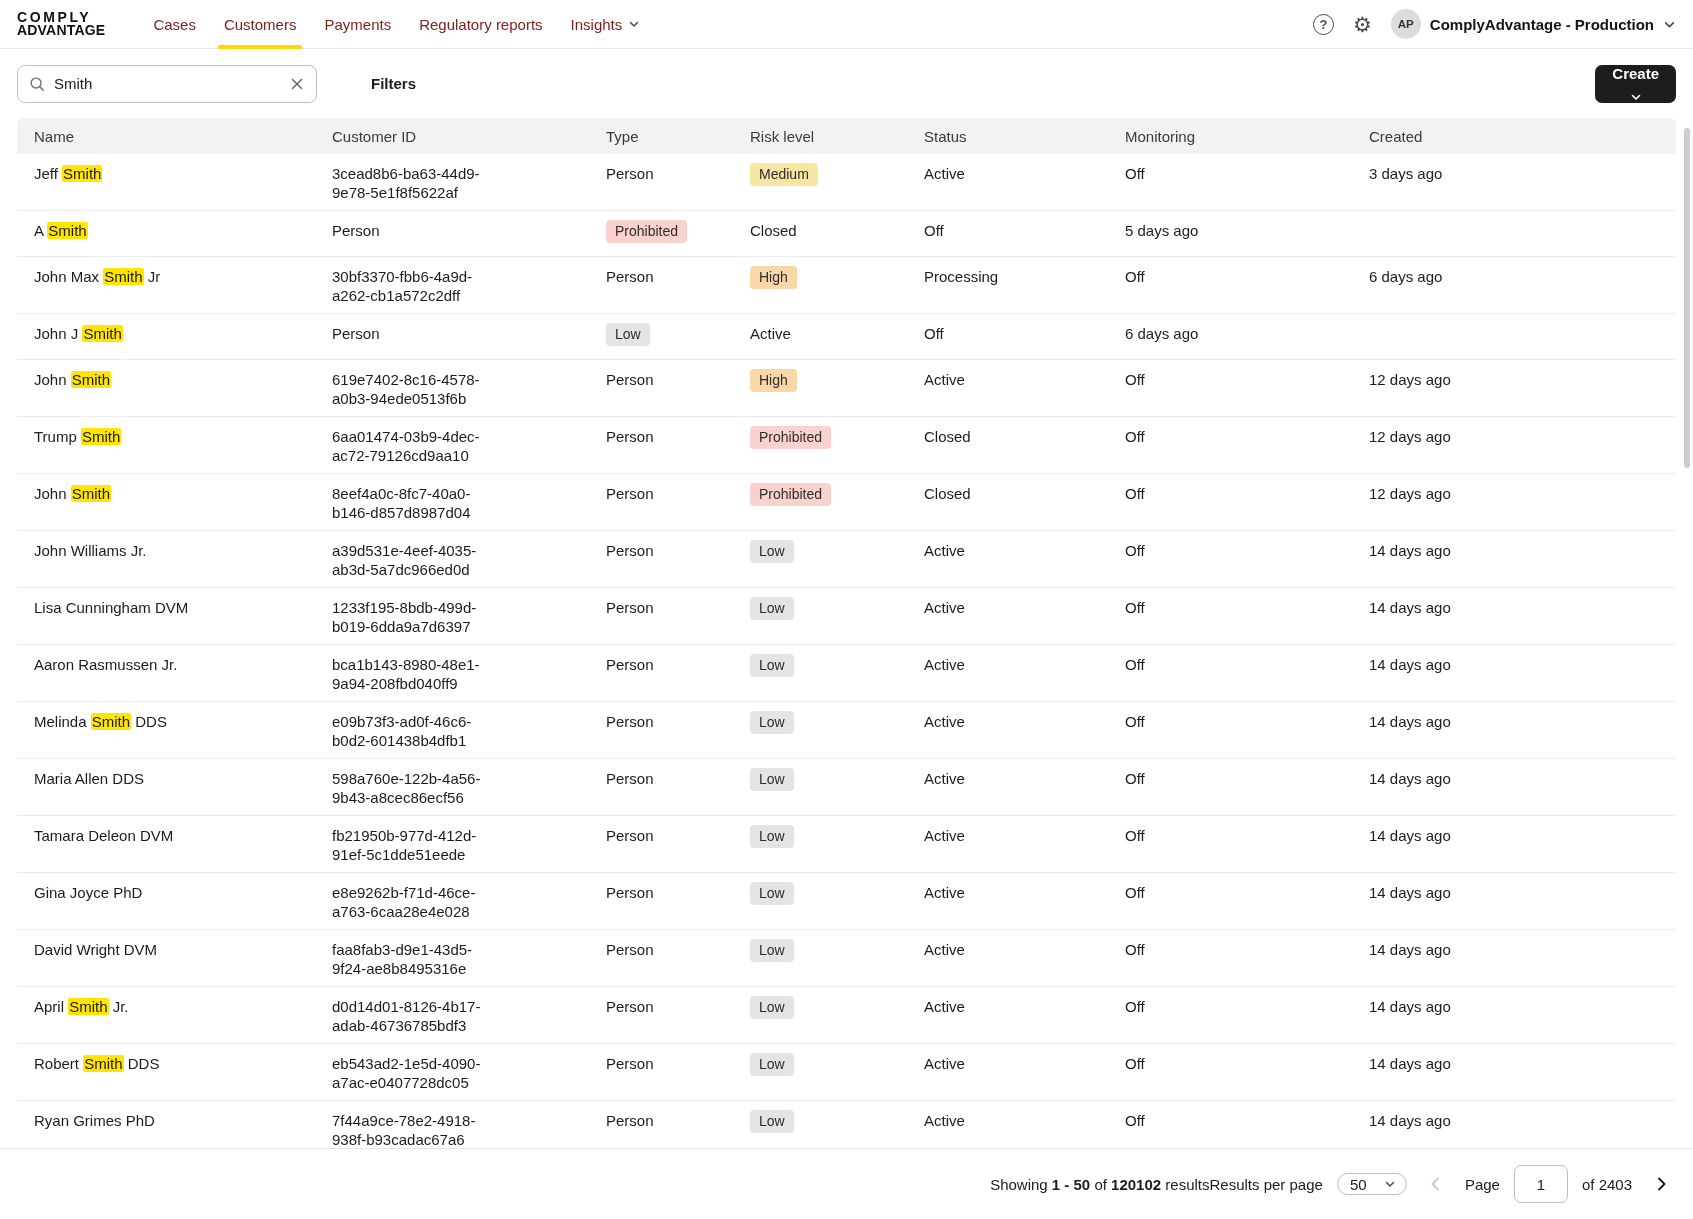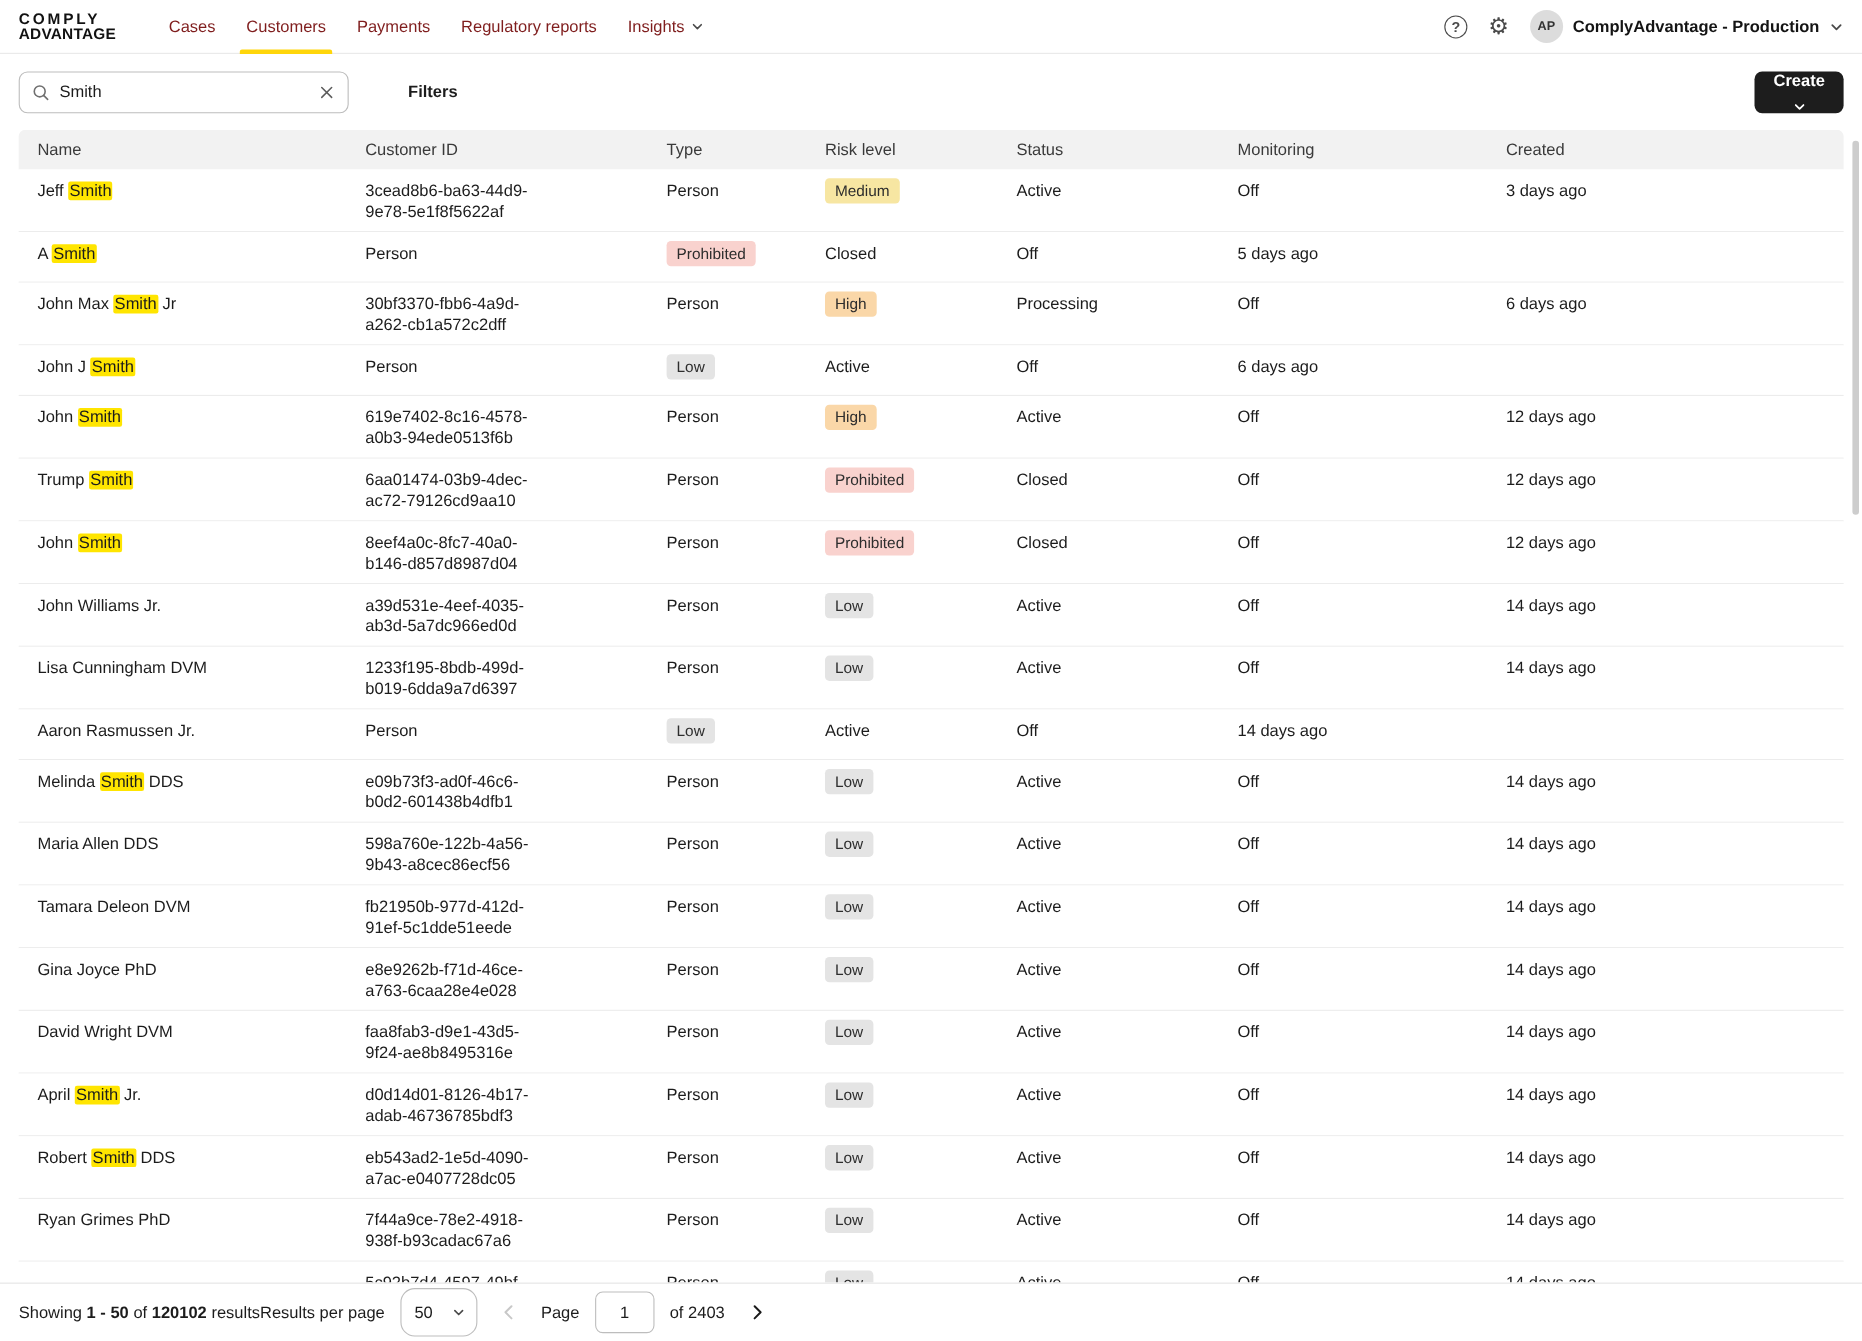--- a/index.html
+++ b/index.html
@@ -85,26 +85,26 @@
   .td-name mark{background:var(--hl);color:inherit;padding:0 1px;border-radius:2px}
   .idtext{display:inline-block;max-width:172px}
   .badge{
     display:inline-block;margin-top:-3px;padding:3px 9px;border-radius:4px;
     font-size:14px;line-height:17px;color:#2d2d2d;white-space:nowrap;
   }
 
   
   .pagefoot{
     flex:0 0 50px;border-top:1px solid #e4e4e4;background:#fff;
-    display:flex;align-items:center;justify-content:flex-start;
-    padding:4px 17px;font-size:15px;color:#1c1c1c;position:relative;z-index:2;
+    display:flex;align-items:center;justify-content:flex-end;
+    padding:16px 17px;font-size:15px;color:#1c1c1c;position:relative;z-index:2;
   }
   .pager{display:flex;align-items:center;gap:14px}
   .per-page-select{
-    height:44px;min-width:70px;border:1px solid #bdbdbd;border-radius:13px;
+    height:22px;min-width:70px;border:1px solid #bdbdbd;border-radius:13px;
     display:flex;align-items:center;justify-content:space-between;gap:10px;
     padding:0 10px 0 12px;cursor:pointer;background:#fff;font-size:15px;
   }
   .chev-btn{
     width:30px;height:30px;border:none;background:none;cursor:pointer;
     display:flex;align-items:center;justify-content:center;
   }
   .chev-btn.disabled{color:#c8c8c8;cursor:default}
   .chev-btn.enabled{color:#1a1a1a}
   .page-input{
@@ -276,20 +276,21 @@
     <div class="td"><span class="idtext">1233f195-8bdb-499d-b019-6dda9a7d6397</span></div>
     <div class="td">Person</div>
     <div class="td"><span class="badge" style="background: rgb(228, 228, 228);">Low</span></div>
     <div class="td">Active</div>
     <div class="td">Off</div>
     <div class="td">14 days ago</div>
   </div>
 
   <div class="trow grid">
     <div class="td td-name"><span>Aaron Rasmussen Jr.</span></div>
+    <div class="td"><span class="idtext">bca1b143-8980-48e1-9a94-208fbd040ff9</span></div>
     <div class="td">Person</div>
     <div class="td"><span class="badge" style="background: rgb(228, 228, 228);">Low</span></div>
     <div class="td">Active</div>
     <div class="td">Off</div>
     <div class="td">14 days ago</div>
   </div>
 
   <div class="trow grid">
     <div class="td td-name"><span>Melinda </span><mark>Smith</mark><span> DDS</span></div>
     <div class="td"><span class="idtext">e09b73f3-ad0f-46c6-b0d2-601438b4dfb1</span></div>

